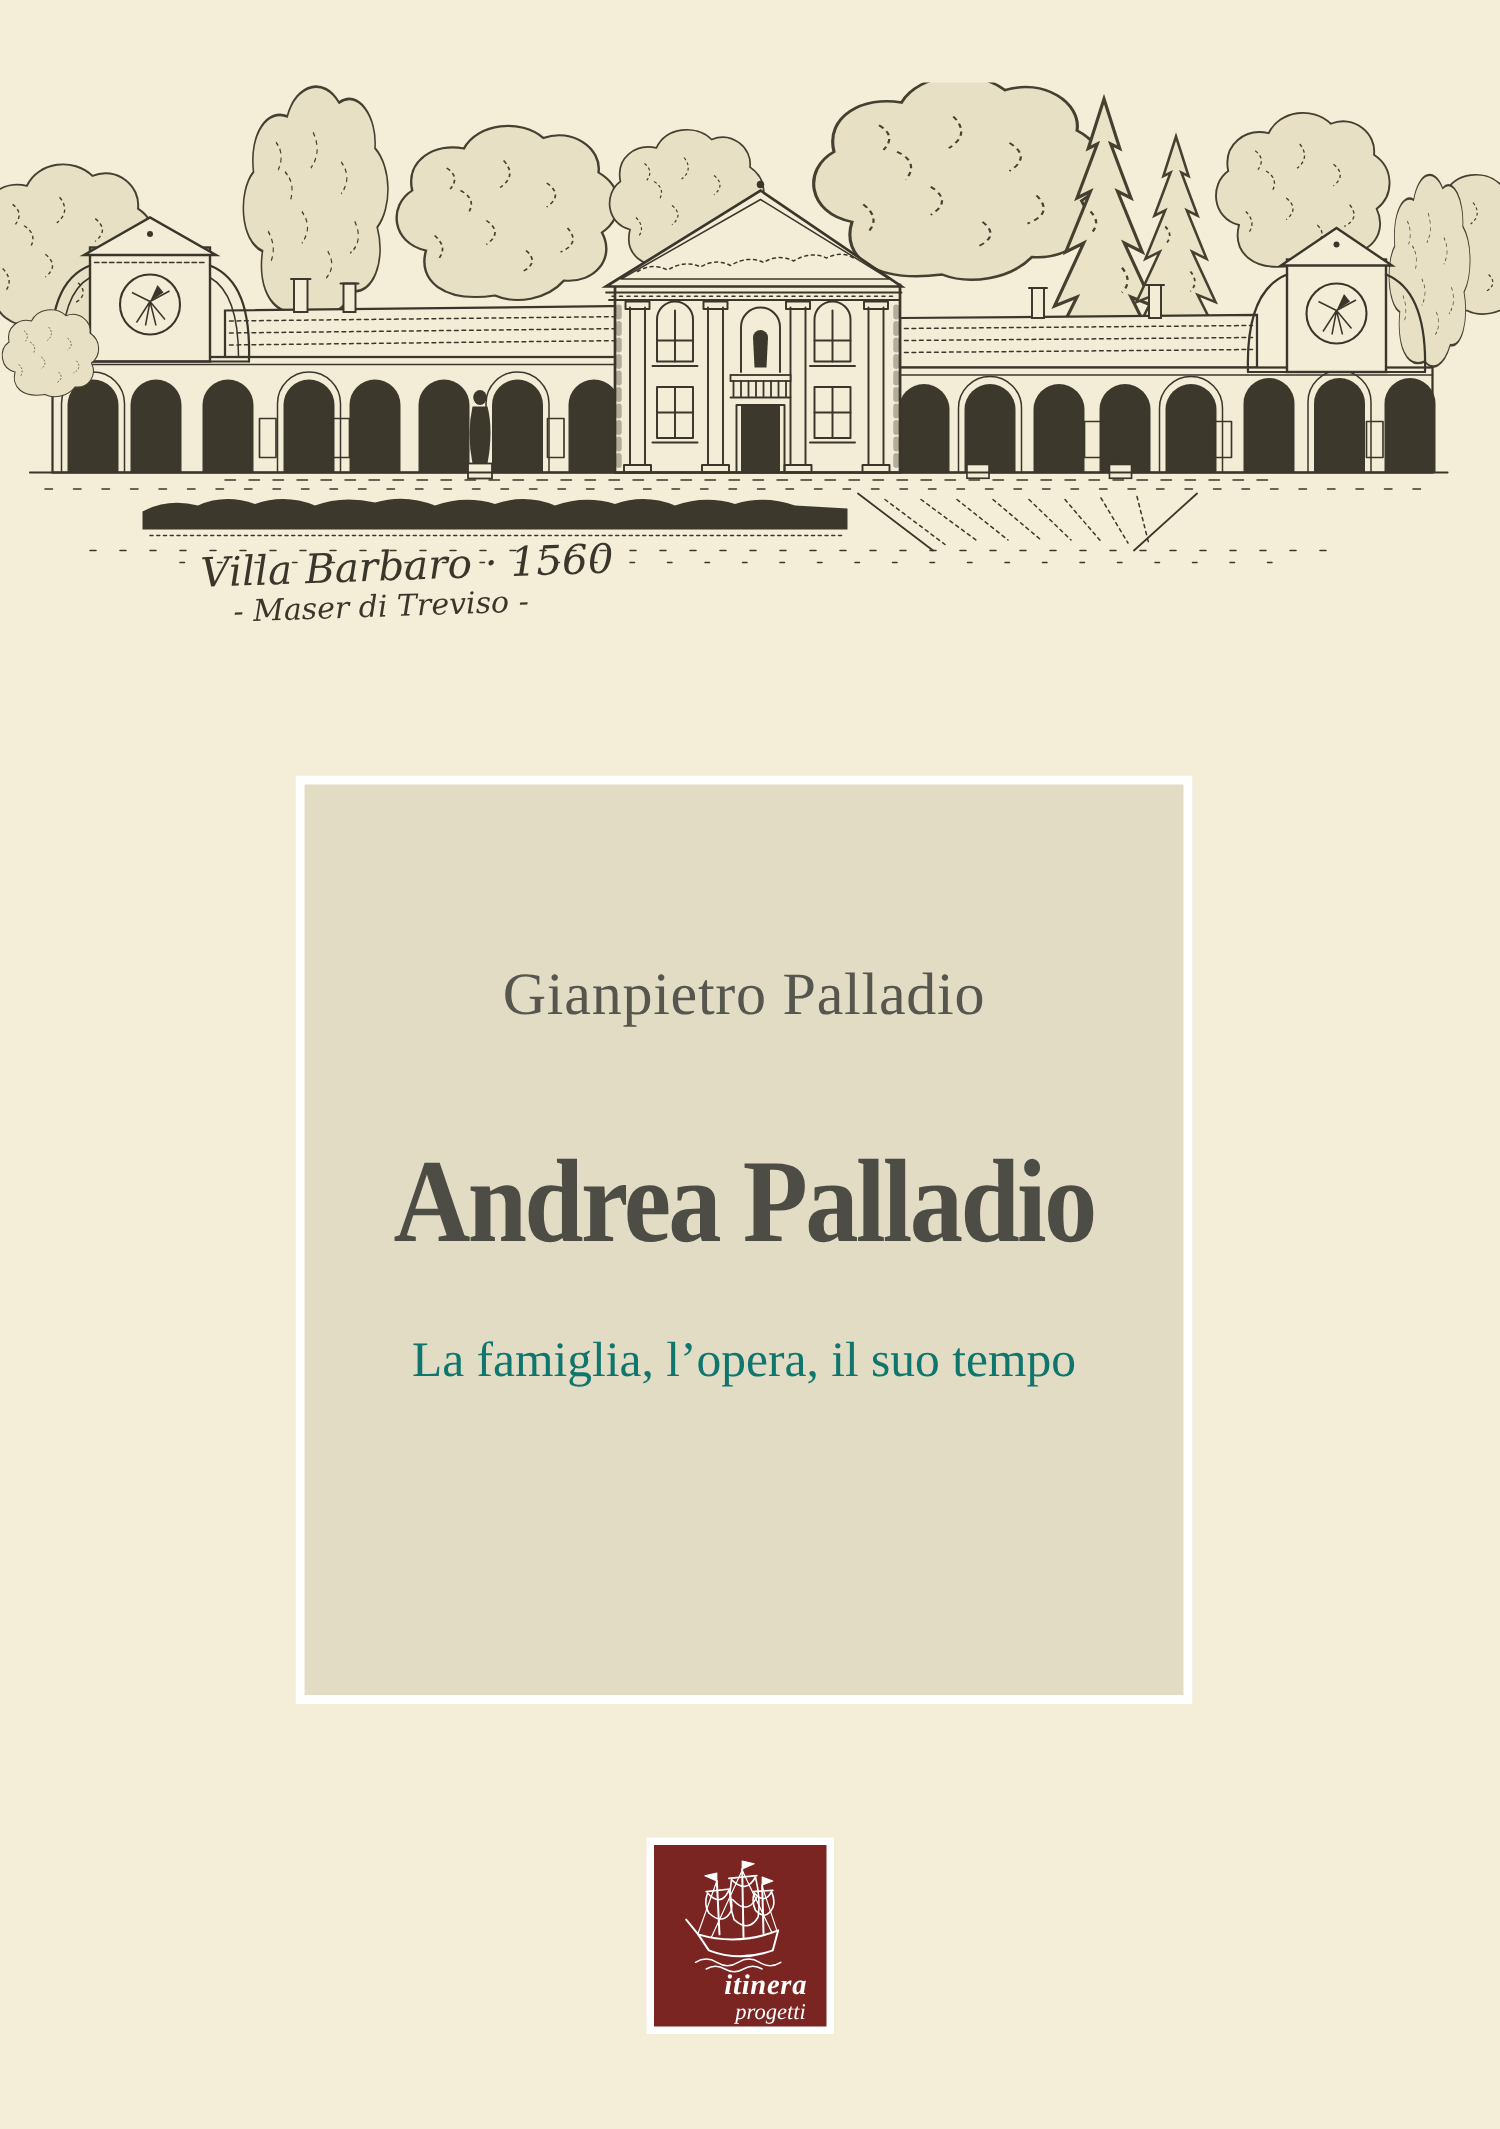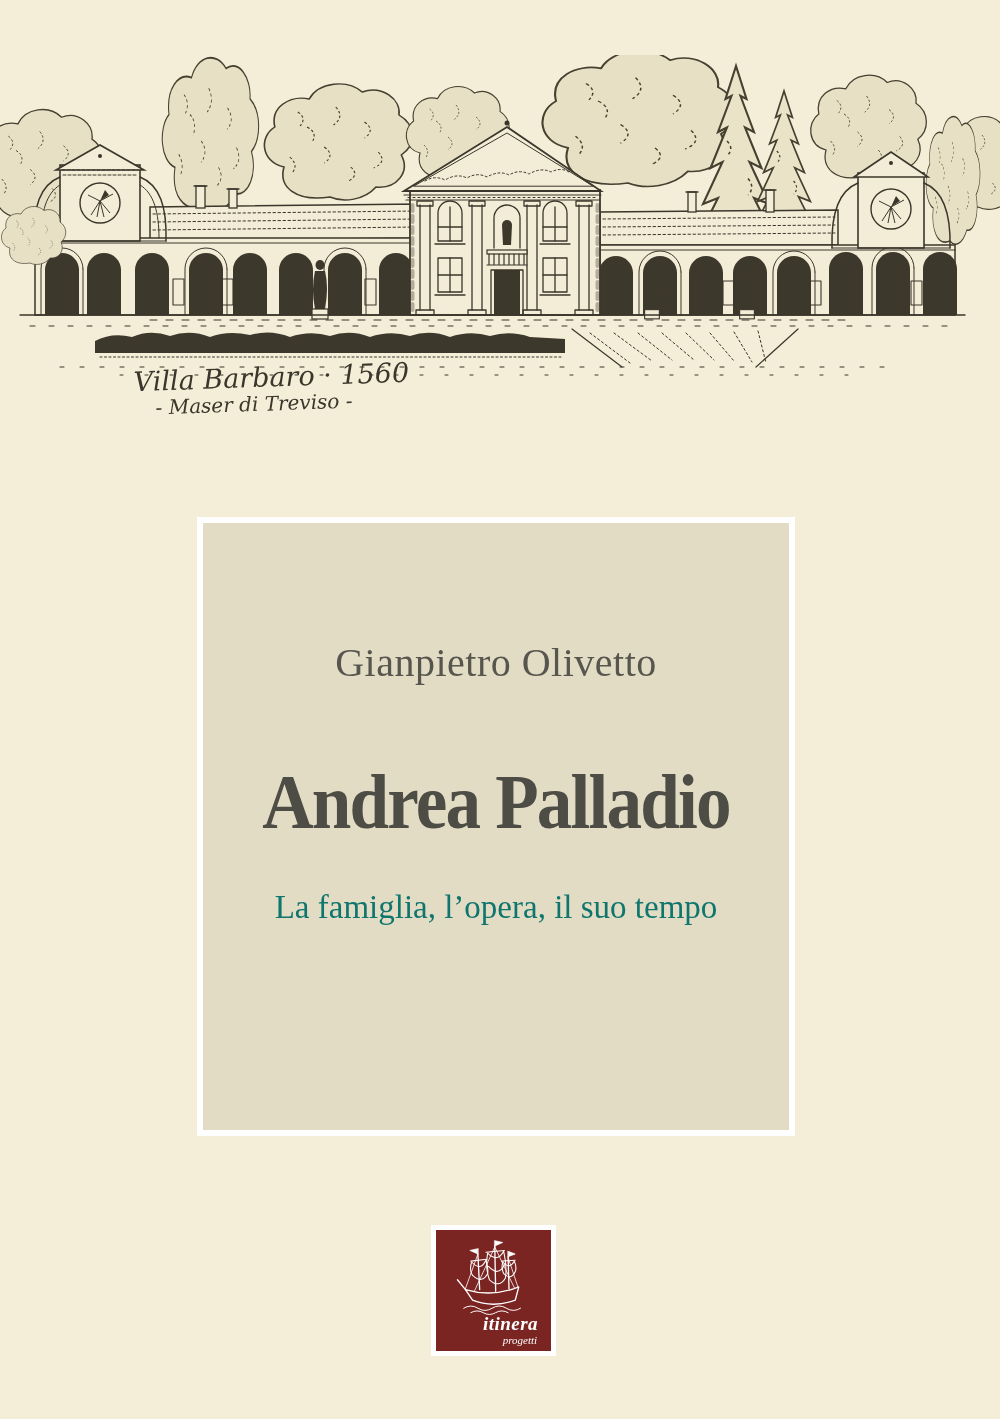--- a/index.html
+++ b/index.html
@@ -43,21 +43,21 @@
     background:#ffffff;
   }
   .logo-square{
     position:absolute;left:5px;top:5px;right:5px;bottom:5px;
     background:#7b2522;
   }
   .ship{position:absolute;left:13px;top:8px;width:88px;height:80px;}
   .logo-text{position:absolute;left:0;right:0;top:84px;text-align:center;color:#ffffff;line-height:1;padding-left:34px;}
   .logo-text-inner{display:inline-block;text-align:right;}
   .logo-name{font-size:19px;font-weight:bold;font-style:italic;letter-spacing:0.5px;text-align:center;}
-  .logo-sub{font-size:11px;font-style:italic;margin-top:2px;padding-right:1px;}
+  .logo-sub{font-size:15px;font-style:italic;margin-top:2px;padding-right:1px;}
 </style>
 </head>
 <body>
 
 <div class="cover">
 
   <svg class="illustration" viewBox="0 0 1000 372" aria-hidden="true">
     <defs>
       <g id="blob">
         <path d="M0,0 C-30,5 -45,-10 -40,-30 C-60,-35 -62,-60 -48,-70 C-52,-90 -35,-102 -18,-98 C-10,-115 15,-118 28,-105 C45,-112 62,-98 60,-82 C75,-72 75,-52 62,-42 C70,-25 58,-8 40,-10 C30,3 12,6 0,0 Z" fill="#e8e0c5" stroke="#45402f" stroke-width="1.4"></path>
@@ -234,21 +234,21 @@
       <use href="#blob" transform="translate(30,208) scale(0.5)"></use>
     </g>
 
     <g transform="rotate(-2 140 335)">
       <text class="caption-text" x="134" y="336" font-size="27">Villa Barbaro · 1560</text>
       <text class="caption-text" x="155" y="360" font-size="20">- Maser di Treviso -</text>
     </g>
   </svg>
 
   <div class="title-box">
-    <div class="author">Gianpietro Olivetto</div>
+    <div class="author">Gianpietro Palladio</div>
     <h1 class="book-title">Andrea Palladio</h1>
     <div class="book-subtitle">La famiglia, l’opera, il suo tempo</div>
   </div>
 
   <div class="logo-frame">
     <div class="logo-square">
       <svg class="ship" viewBox="0 0 90 90" aria-hidden="true">
         <g stroke="#ffffff" stroke-width="1.5" fill="none" stroke-linecap="round" stroke-linejoin="round">
 
           <path d="M12,79 q8,-5 16,0 q8,5 16,0 q8,-5 16,0 q8,5 16,0" stroke-width="1.1"></path>

